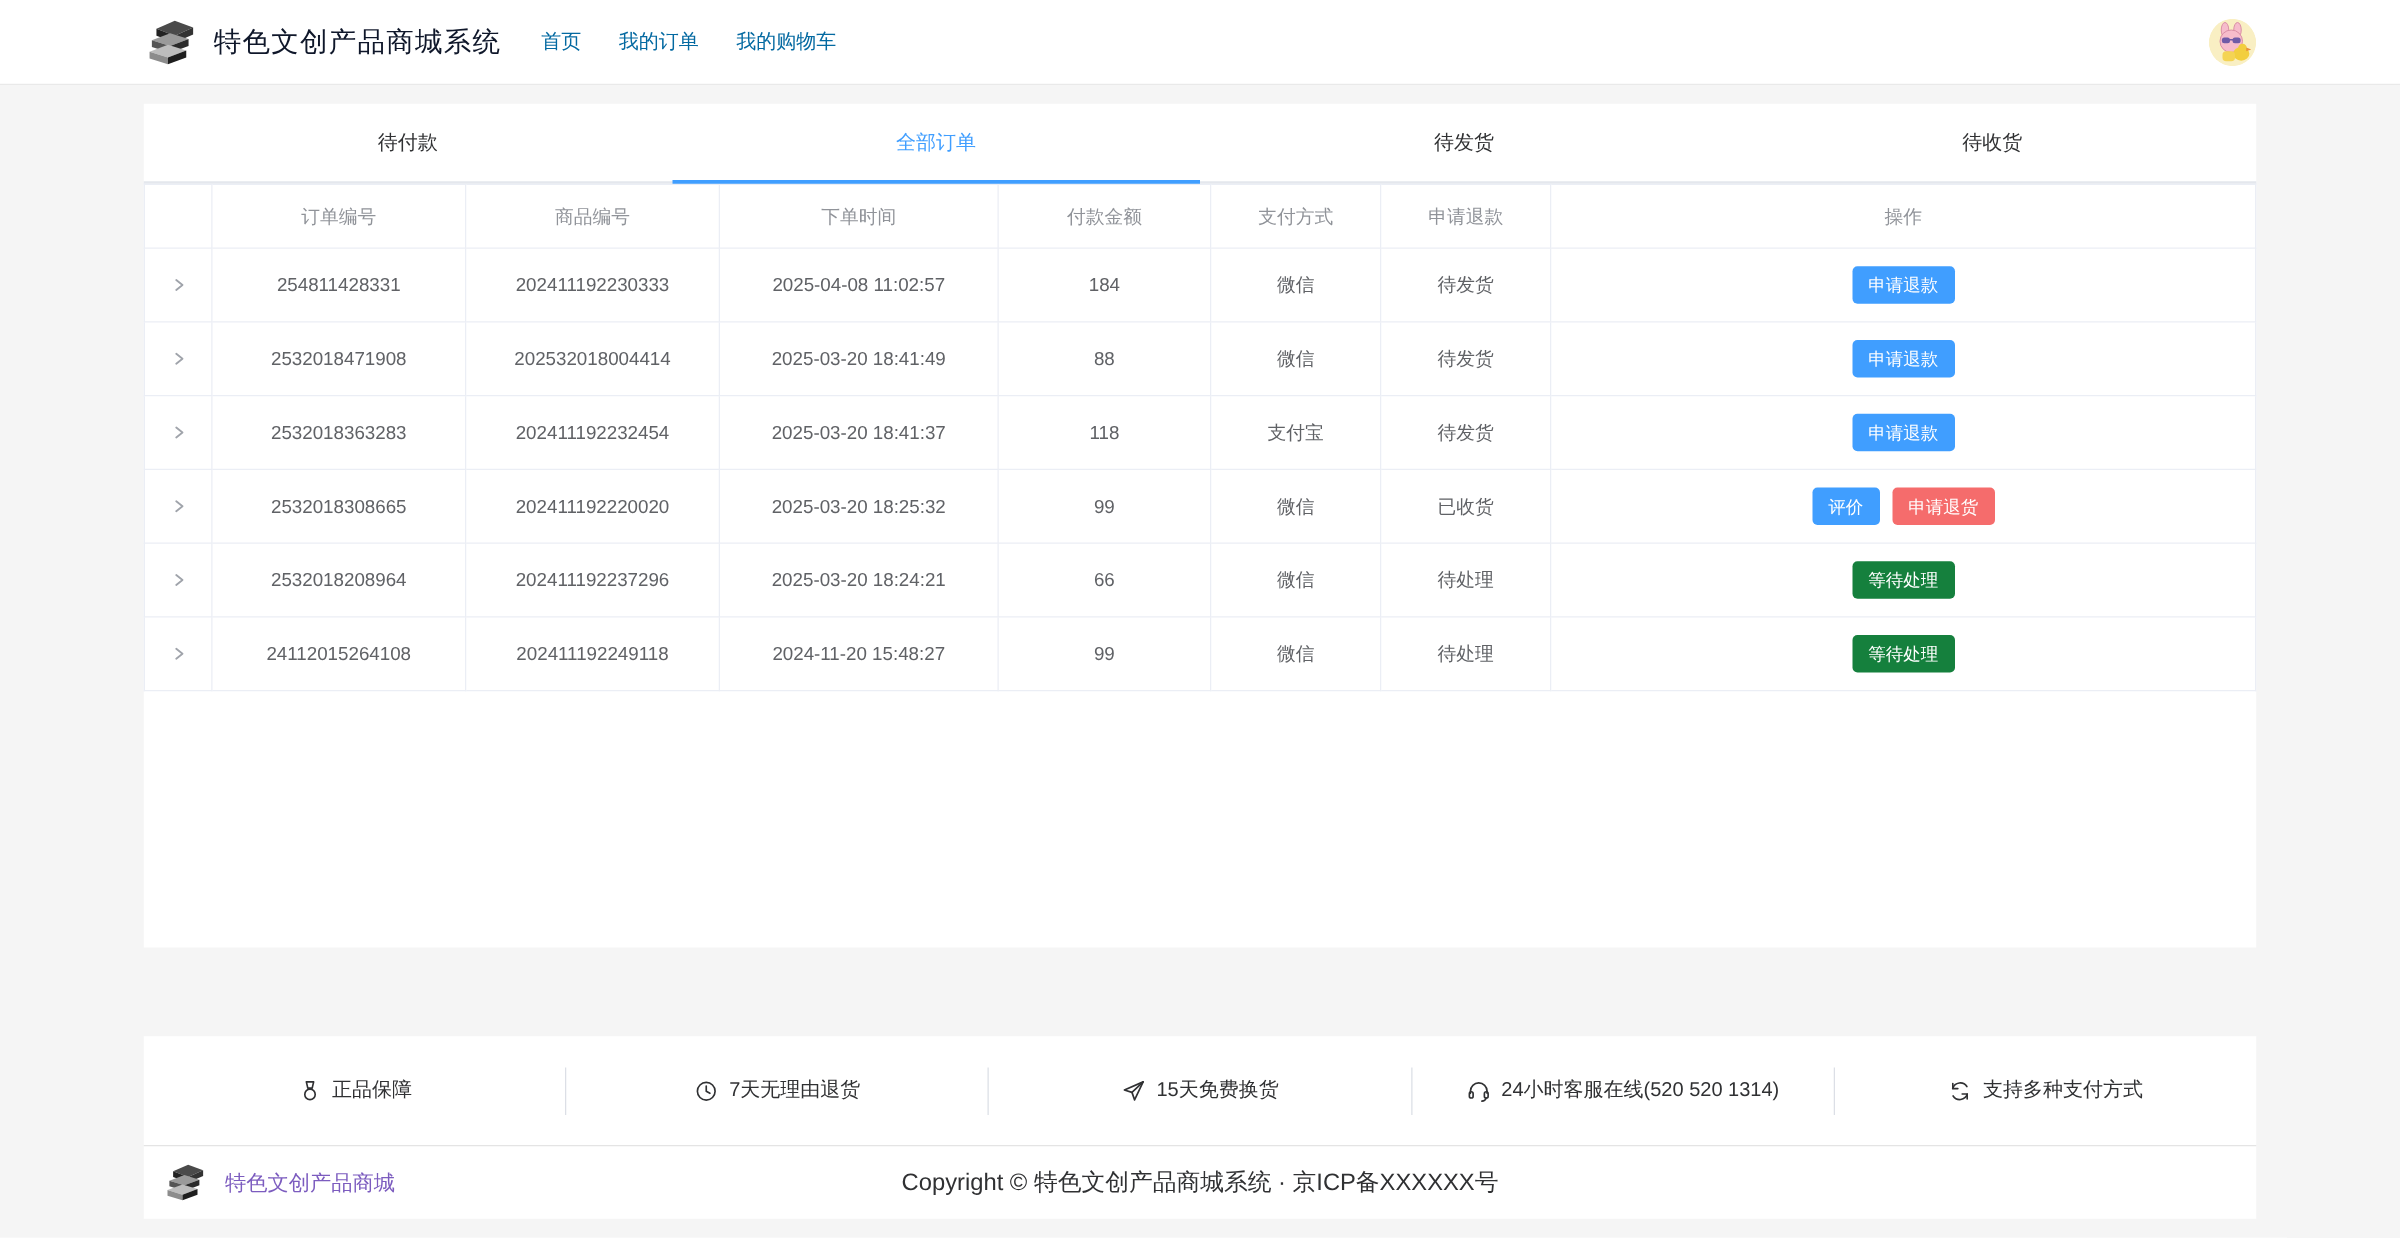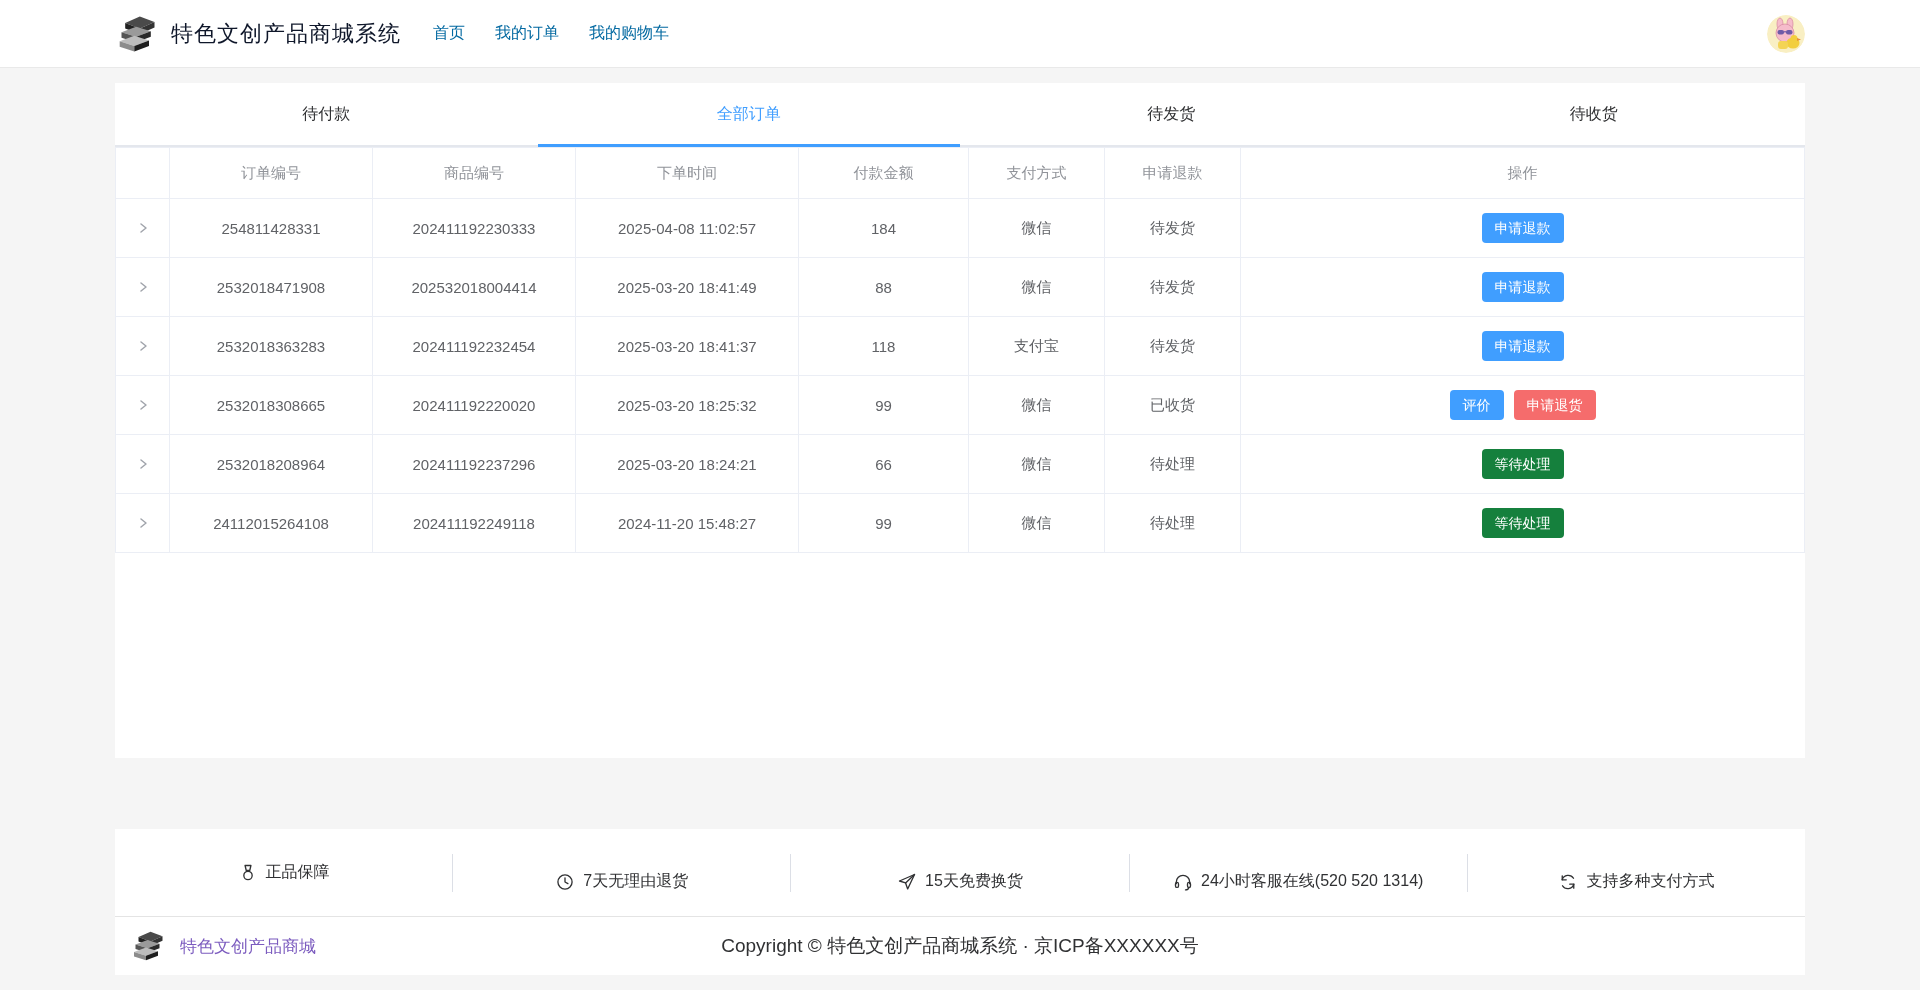--- a/index.html
+++ b/index.html
@@ -36,21 +36,21 @@
     border:none; border-radius:4px; font-size:14px; color:#fff; cursor:pointer;
     font-family:"Liberation Sans","DejaVu Sans",sans-serif; }
   .btn.primary { background:#409EFF; }
   .btn.danger { background:#F56C6C; }
   .btn.disabled { background:#15803d; cursor:not-allowed; }
 
   
   .footer { width:1690px; margin:71px auto 0; background:#fff; }
   .services { height:88px; display:flex; align-items:center; border-bottom:1px solid #e4e4e4; }
   .service { flex:1; display:flex; align-items:center; justify-content:center; font-size:16px; color:#303133; }
-  .service + .service { border-left:1px solid #dcdfe6;align-items:flex-end; }
+  .service + .service { border-left:1px solid #dcdfe6; }
   .service { height:38px; }
   .service .ic { display:inline-flex; margin-right:8px; }
   .bottombar { height:58px; display:flex; align-items:center; position:relative; padding-left:15px; }
   .brand-name { font-size:17px; color:#7C5CBF; margin-left:12px; cursor:pointer; }
   .copyright { position:absolute; left:0; right:0; text-align:center; font-size:19px; color:#303133; }
   .blogo { width:38px; height:38px; display:flex; align-items:center; justify-content:center; }
 </style>
 </head>
 <body>
 

